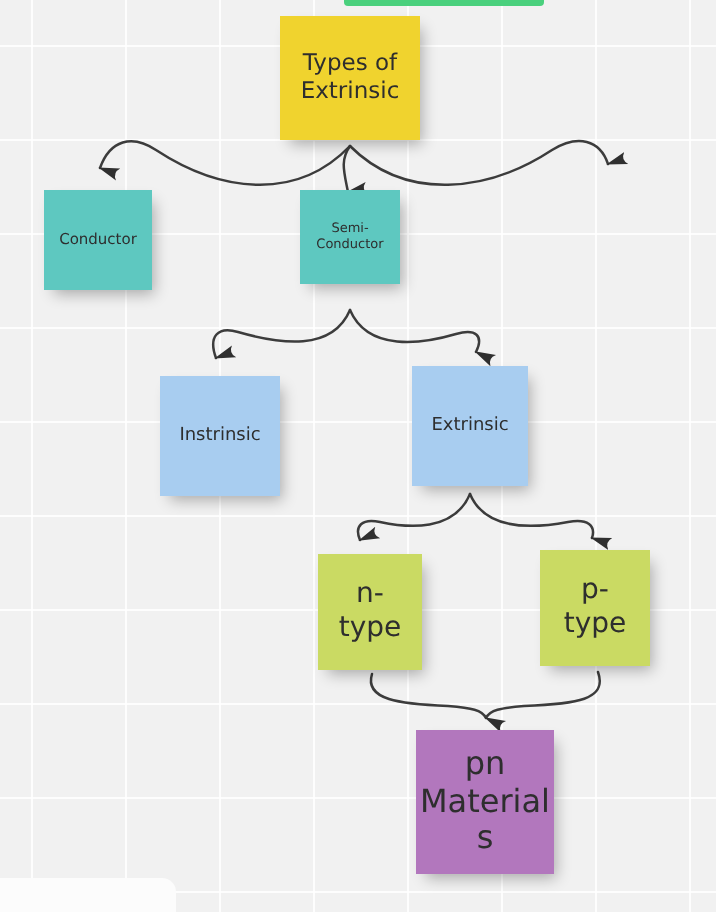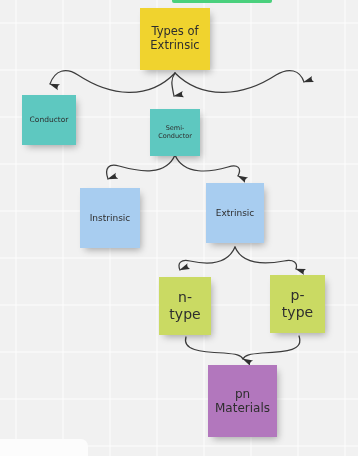--- a/index.html
+++ b/index.html
@@ -81,21 +81,21 @@
       <span>Extrinsic</span>
     </div>
   </div>
 
   <div class="node" style="left: 22px; top: 95px; width: 54px; height: 50px; background: rgb(94, 200, 192); font-size: 7.5px;">
     <div>
       <span>Conductor</span>
     </div>
   </div>
 
-  <div class="node" style="left: 150px; top: 109px; width: 50px; height: 47px; background: rgb(94, 200, 192); font-size: 6.5px;">
+  <div class="node" style="left: 150px; top: 95px; width: 50px; height: 47px; background: rgb(94, 200, 192); font-size: 6.5px;">
     <div>
       <span>Semi-</span>
       <span>Conductor</span>
     </div>
   </div>
 
 
   <div class="node" style="left: 206px; top: 183px; width: 58px; height: 60px; background: rgb(168, 205, 240); font-size: 9px;">
     <div>
       <span>Extrinsic</span>
@@ -115,21 +115,21 @@
     </div>
   </div>
 
   <div class="node" style="left: 270px; top: 275px; width: 55px; height: 58px; background: rgb(202, 218, 99); font-size: 14px;">
     <div>
       <span>p-</span>
       <span>type</span>
     </div>
   </div>
 
-  <div class="node" style="left: 208px; top: 365px; width: 69px; height: 72px; background: rgb(178, 119, 189); font-size: 12px;">
+  <div class="node" style="left: 208px; top: 365px; width: 69px; height: 72px; background: rgb(178, 119, 189); font-size: 16px;">
     <div>
       <span>pn</span>
       <span>Materials</span>
     </div>
   </div>
 
   <div class="corner-panel" style="background: rgb(252, 252, 252);"></div>
 </div>
 
 </body></html>

